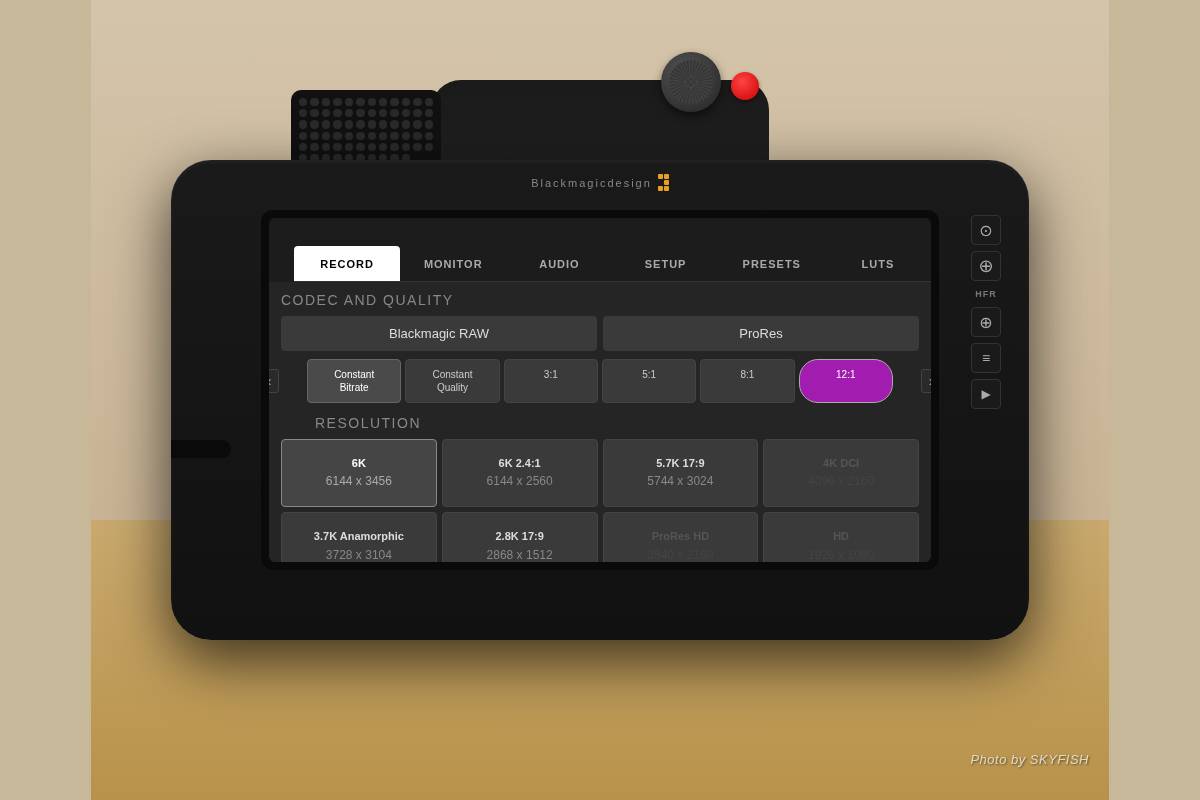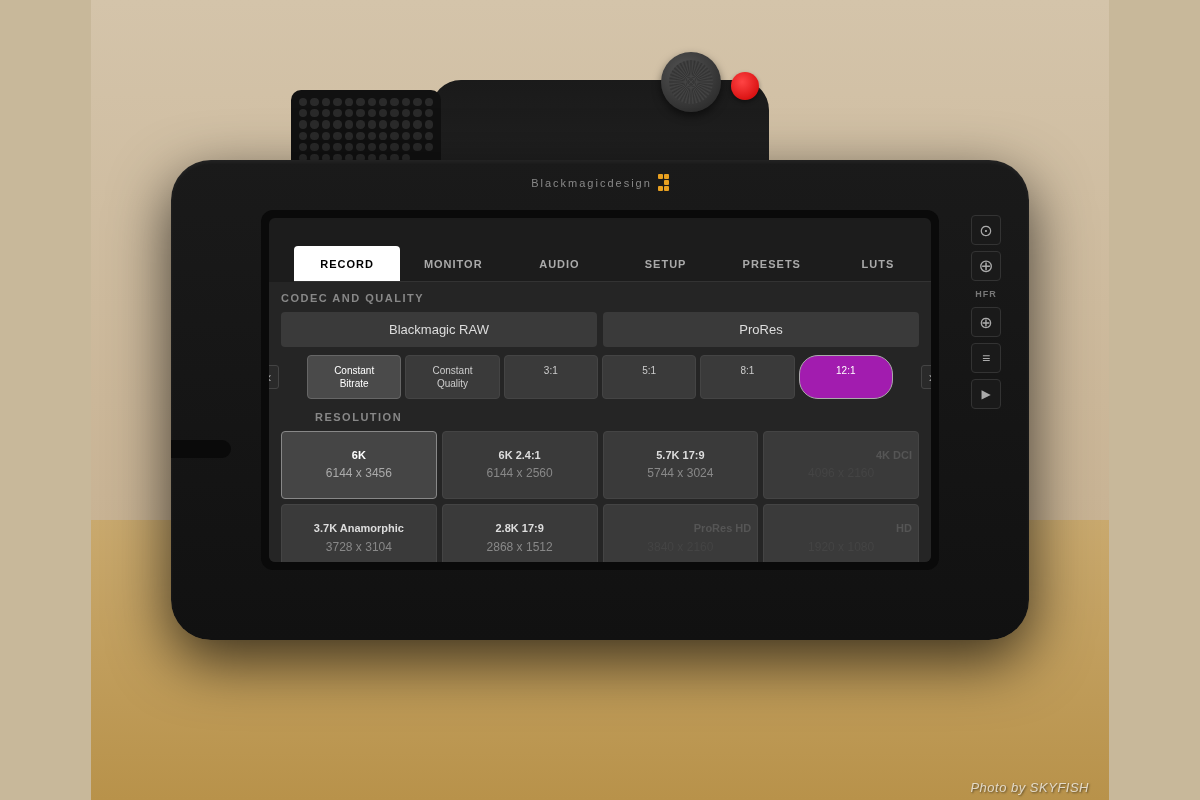--- a/index.html
+++ b/index.html
@@ -173,25 +173,25 @@
       position: absolute;
       top: 64px;
       left: 0;
       right: 0;
       bottom: 0;
       background: #252525;
       padding: 10px 12px;
     }
 
     .section-label {
-      font-size: 11px;
+      font-size: 14px;
       color: #888;
       letter-spacing: 1.5px;
       margin-bottom: 8px;
-      font-weight: 700;
+      font-weight: 400;
     }
 
     
     .codec-row {
       display: flex;
       gap: 6px;
       margin-bottom: 8px;
     }
 
     .codec-btn {
@@ -305,21 +305,20 @@
     .res-btn.active .res-pixels {
       color: #aaa;
     }
 
     .res-btn.dimmed {
       color: #555;
     }
 
     .res-btn.dimmed .res-name {
       color: #555;
-      text-align: right;
     }
 
     .res-btn.dimmed .res-pixels {
       color: #444;
     }
 
     
     .page-dots {
       display: flex;
       justify-content: center;
@@ -347,21 +346,21 @@
       display: flex;
       align-items: center;
       justify-content: center;
       color: #888;
       font-size: 14px;
     }
 
     
     .watermark {
       position: absolute;
-      bottom: 5px;
+      bottom: 33px;
       right: 20px;
       color: rgba(255,255,255,0.7);
       font-size: 13px;
       font-style: italic;
       font-weight: 300;
       letter-spacing: 0.5px;
       text-shadow: 1px 1px 2px rgba(0,0,0,0.5);
     }
   </style>
 </head>

